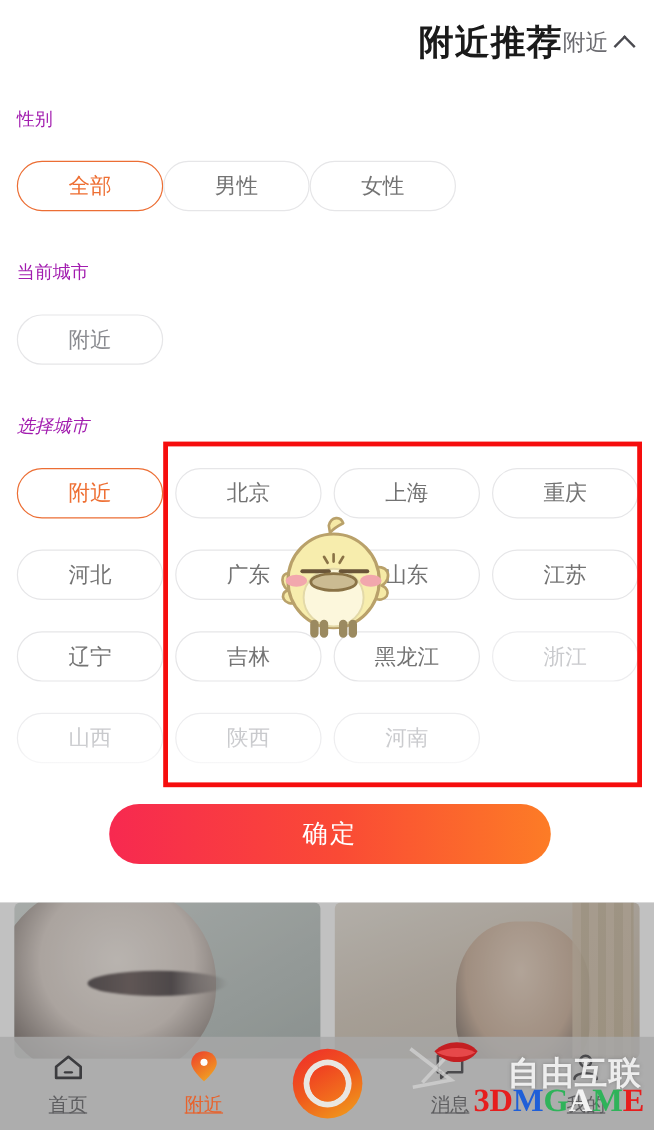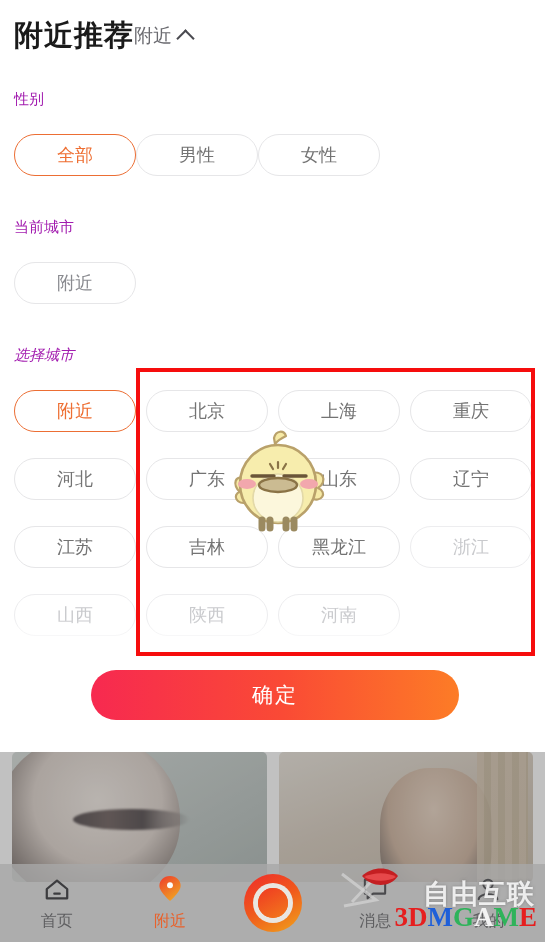--- a/index.html
+++ b/index.html
@@ -12,21 +12,21 @@
   #app {
     position: relative;
     width: 545px; height: 942px;
     background: #ffffff;
   }
 
   
   .header {
     position: absolute; left: 0; top: 0;
     width: 545px; height: 72px;
-    display: flex; align-items: center; justify-content: flex-start;
+    display: flex; align-items: center; justify-content: flex-end;
     padding: 0 18px 0 14px;
   }
   .page-title {
     font-size: 29px; font-weight: bold; color: #1a1a1a;
     letter-spacing: 1px;
   }
   .header-right {
     display: flex; align-items: center; gap: 7px;
     font-size: 19px; color: #6b6b70;
   }
@@ -171,21 +171,21 @@
     width: 545px; height: 78px;
     background: rgba(168,168,168,.80);
     display: flex; align-items: center;
   }
   .nav-item {
     flex: 1; height: 78px;
     display: flex; flex-direction: column;
     align-items: center; justify-content: center; gap: 7px;
     cursor: pointer;
   }
-  .nav-label { font-size: 16px; color: #5e5e60; }
+  .nav-label { font-size: 16px; color: #5e5e60; text-decoration: underline; }
   .nav-item.active .nav-label { color: #e8622c; }
   .icon-wrap { width: 32px; height: 30px; display: flex; align-items: center; justify-content: center; }
 
   .nav-center {
     width: 92px; display: flex; align-items: center; justify-content: center;
     cursor: pointer;
   }
   .record-btn {
     width: 58px; height: 58px; border-radius: 50%;
     background: linear-gradient(150deg,#ef2b2b 0%,#f05a1c 50%,#f0a41c 100%);
@@ -254,22 +254,22 @@
 
     <div class="chip sel">附近</div>
     <div class="chip">北京</div>
     <div class="chip">上海</div>
 
     <div class="chip">重庆</div>
     <div class="chip">河北</div>
     <div class="chip">广东</div>
     <div class="chip">山东</div>
 
+    <div class="chip">江苏</div>
     <div class="chip">辽宁</div>
-    <div class="chip">江苏</div>
     <div class="chip">吉林</div>
     <div class="chip">黑龙江</div>
 
     <div class="chip ghost">浙江</div>
     <div class="chip ghost">山西</div>
     <div class="chip ghost">陕西</div>
     <div class="chip ghost">河南</div>
   </div>
   <div class="grid-mask"></div>
 

